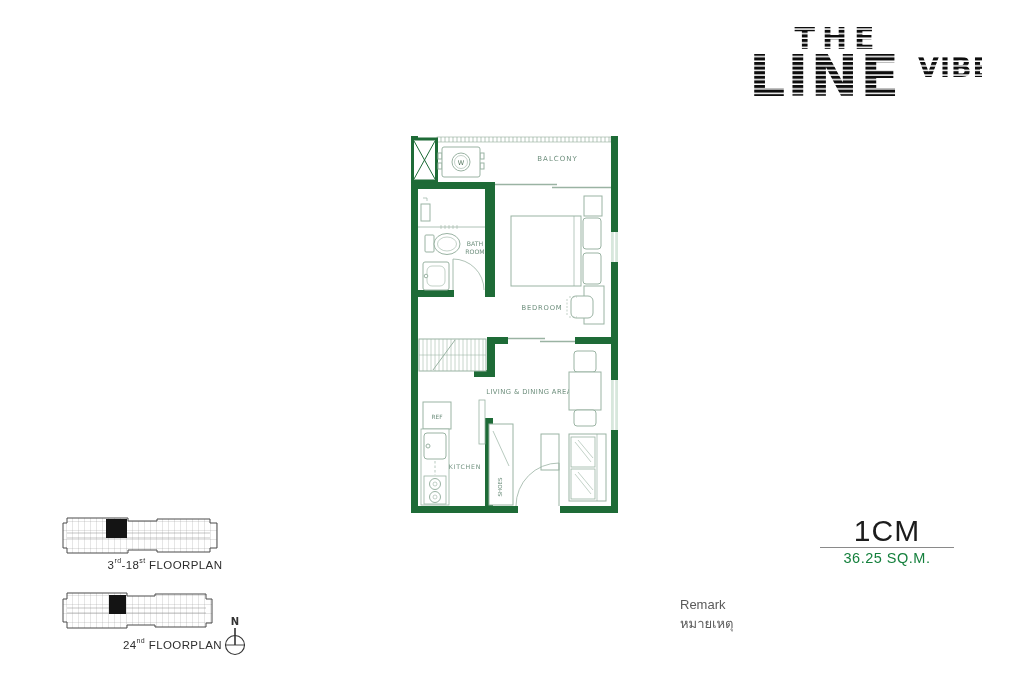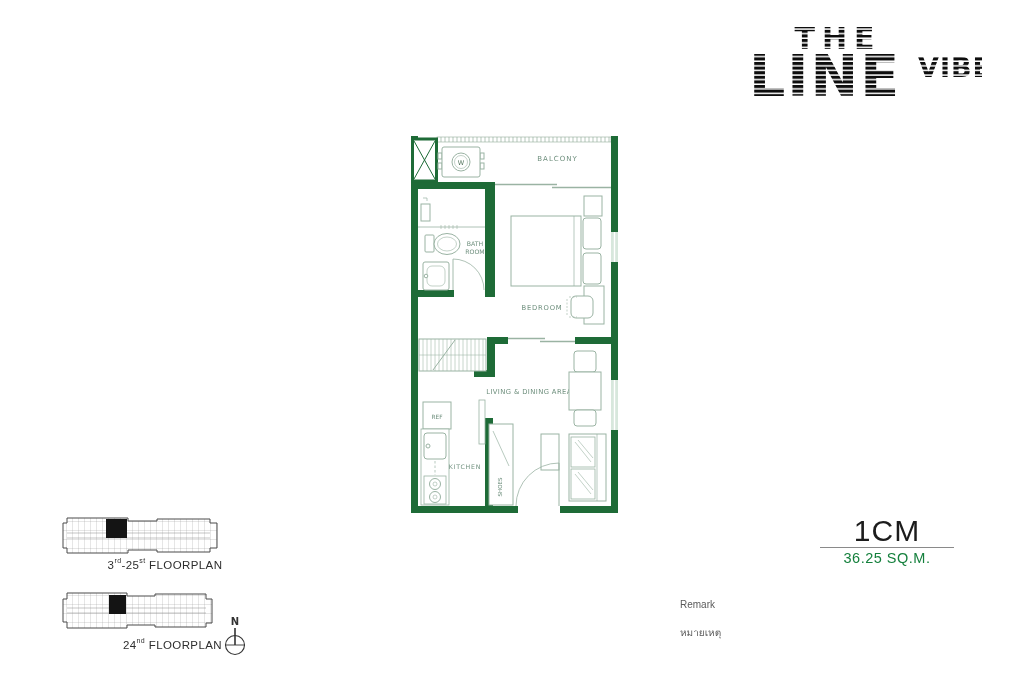--- a/index.html
+++ b/index.html
@@ -12,21 +12,21 @@
   .mini-label { color:#2e2e2e; font-size:11.5px; letter-spacing:0.4px; text-align:center; white-space:nowrap; }
   .mini-label sup { font-size:7px; position:relative; top:-1px; }
 
   
   .scale-block { width:134px; text-align:center; }
   .scale-value { font-size:30px; color:#1c1c1c; letter-spacing:1px; font-weight:400; line-height:30px; }
   .scale-rule  { border:none; border-top:1.5px solid #8a8a8a; margin:1px 0 2px 0; }
   .scale-area  { font-size:14.5px; color:#15803d; letter-spacing:0.5px; }
 
   
-  .remark-row { display:flex; color:#5a5a5a; font-size:10px; line-height:9.6px;align-items:center; }
+  .remark-row { display:flex; color:#5a5a5a; font-size:13px; line-height:9.6px; }
   .remark-label { width:40px; flex:0 0 40px; }
   .remark-text  { white-space:pre-line; }
   .remark-row.thai { margin-top:9px; }
 </style>
 </head>
 <body>
 
 <div id="canvas">
 
   <svg class="abs" style="left:726px; top:16px;" width="256" height="88" viewBox="0 0 256 88">
@@ -189,21 +189,21 @@
     <defs>
       <pattern id="units" width="6" height="9" patternUnits="userSpaceOnUse">
         <path d="M0,0 V9 M0,0 H6" stroke="#9a9a9a" stroke-width="0.5" fill="none"></path>
       </pattern>
     </defs>
     <path d="M3,11 h4 v-5 h61 v3 h29 v-2 h53 v4 h7 v25 h-7 v4 h-53 v-2 h-29 v3 h-61 v-5 h-4 z" fill="url(#units)" stroke="#4a4a4a" stroke-width="1"></path>
     <path d="M7,21 H150 M7,26 H150" stroke="#8a8a8a" stroke-width="0.5"></path>
     <rect x="46" y="7" width="21" height="19" fill="#141414"></rect>
   </svg>
   <div class="abs mini-label" style="left:95px; top:558px; width:140px;">
-    <span>3</span><sup>rd</sup><span>-25</span><sup>st</sup><span> FLOORPLAN</span>
+    <span>3</span><sup>rd</sup><span>-18</span><sup>st</sup><span> FLOORPLAN</span>
   </div>
 
   <svg class="abs" style="left:60px; top:586px;" width="155" height="52" viewBox="0 0 155 52">
     <path d="M3,13 h4 v-6 h60 v3 h28 v-2 h51 v5 h6 v24 h-6 v4 h-51 v-2 h-28 v3 h-60 v-6 h-4 z" fill="url(#units)" stroke="#4a4a4a" stroke-width="1"></path>
     <path d="M7,22 H146 M7,27 H146" stroke="#8a8a8a" stroke-width="0.5"></path>
     <rect x="49" y="9" width="17" height="19" fill="#141414"></rect>
   </svg>
   <div class="abs mini-label" style="left:105px; top:638px; width:135px;">
     <span>24</span><sup>nd</sup><span> FLOORPLAN</span>
   </div>

